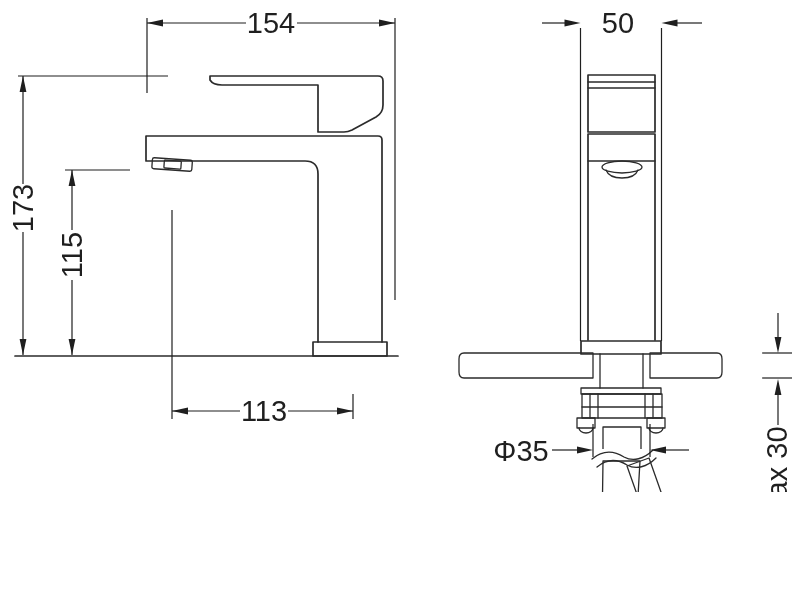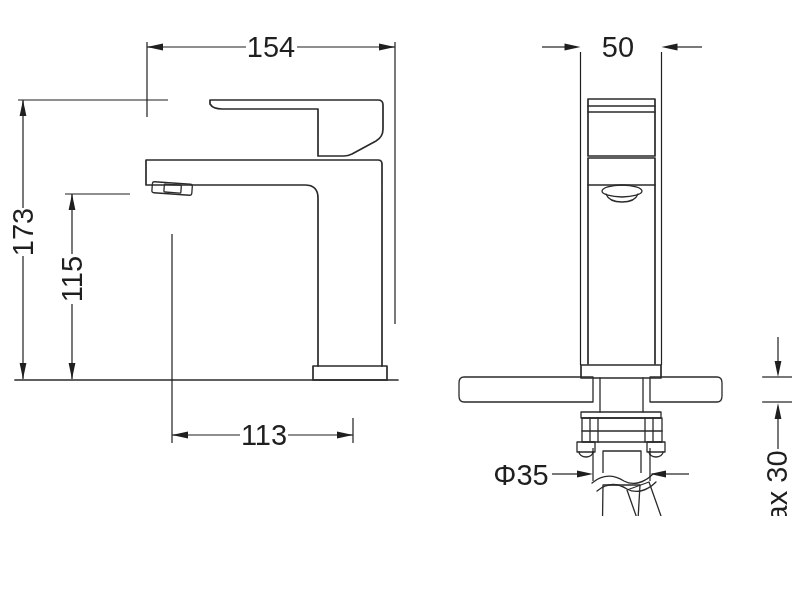--- a/index.html
+++ b/index.html
@@ -1,16 +1,16 @@
 <!DOCTYPE html>
 <html style="--line-color: #2b2b2b; --dim-color: #1f1f1f; --bg: #ffffff;"><head>
 <meta charset="utf-8">
 <style>
   html,body{margin:0;padding:0;background:#fff;}
-  .stage{width:800px;height:492px;background:var(--bg,#fff);position:relative;overflow:hidden;margin-top:24px;}
+  .stage{width:800px;height:492px;background:var(--bg,#fff);position:relative;overflow:hidden;}
   svg{display:block;}
   .ln{fill:none;stroke:var(--line-color,#2b2b2b);stroke-width:1.7;stroke-linejoin:round;stroke-linecap:round;}
   .thin{stroke-width:1.3;}
   .dim{fill:none;stroke:var(--dim-color,#1f1f1f);stroke-width:1.2;stroke-linecap:butt;}
   .arr{fill:var(--dim-color,#1f1f1f);stroke:none;}
   .dimtxt{fill:var(--dim-color,#1f1f1f);font-family:"Liberation Sans",sans-serif;font-size:29px;}
   .mid{text-anchor:middle;}
 </style>
 </head>
 <body>

